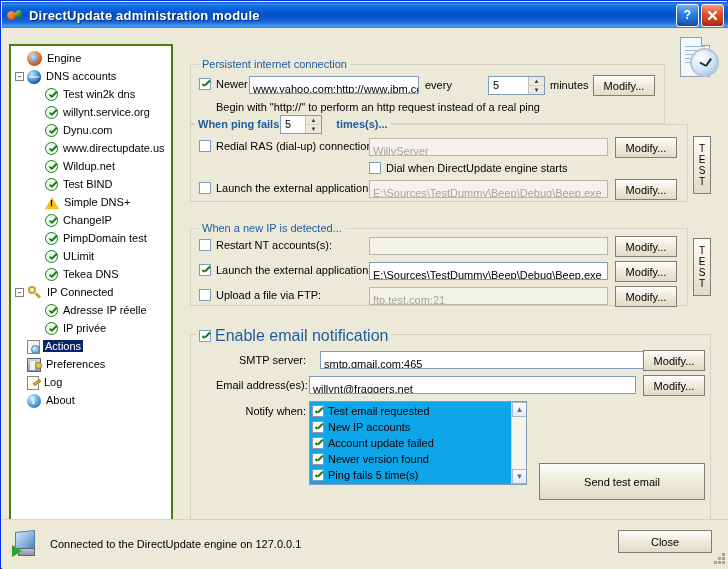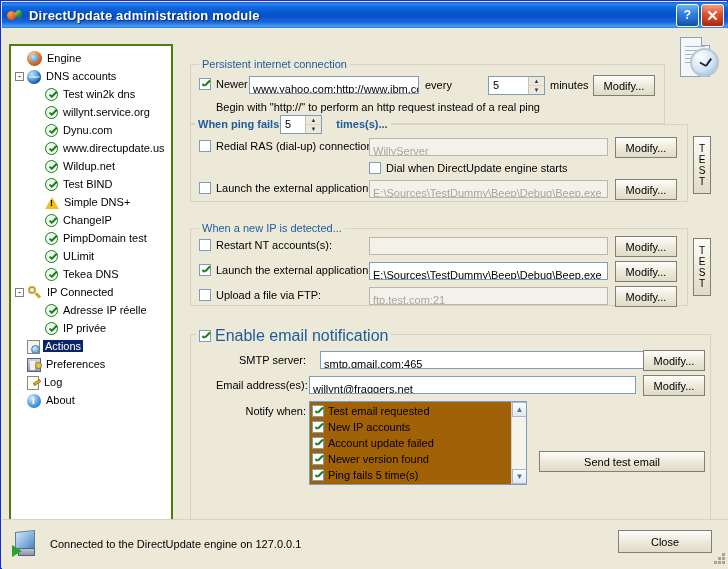--- a/index.html
+++ b/index.html
@@ -158,21 +158,21 @@
   }
   .spin .val{flex:1;font-size:11px;padding:1px 4px;line-height:15px;color:#000;}
   .spin .arrows{width:15px;display:flex;flex-direction:column;background:#ece9d8;border-left:1px solid #c5c2b5;}
   .spin .arrows i{flex:1;display:flex;align-items:center;justify-content:center;font-size:6px;color:#2a3a5a;line-height:1;}
   .spin .arrows i:first-child{border-bottom:1px solid #d8d5c8;}
 
   .hint{font-size:11px;color:#000;}
 
   
   .listbox{
-    position:absolute;border:1px solid #7f9db9;background:#a16207;box-sizing:border-box;overflow:hidden;
+    position:absolute;border:1px solid #7f9db9;background:#0ea5e9;box-sizing:border-box;overflow:hidden;
   }
   .listrow{display:flex;align-items:center;height:16px;padding-left:2px;gap:4px;}
   .listrow .lab{font-size:11px;}
   .vscroll{position:absolute;right:0;top:0;width:15px;height:100%;background:#f4f3ec;border-left:1px solid #d4d0c8;box-sizing:border-box;}
   .vsbtn{width:15px;height:15px;background:linear-gradient(to bottom,#fcfcfe,#e2e8f4);border:1px solid #a8b8d0;
          display:flex;align-items:center;justify-content:center;font-size:8px;color:#5c6f92;box-sizing:border-box;}
   .vsbtn.bot{position:absolute;bottom:0;left:0;}
 
   
   .clockicon{position:absolute;right:2px;top:5px;width:44px;height:46px;}
@@ -515,21 +515,21 @@
                 <div class="cb checked"></div>
                 <div class="lab">Ping fails 5 time(s)</div>
               </div>
             </div>
           <div class="vscroll">
             <div class="vsbtn">▲</div>
             <div class="vsbtn bot">▼</div>
           </div>
         </div>
 
-        <div class="btn" style="position:absolute;left:348px;top:116px;width:166px;height:21px;">Send test email</div>
+        <div class="btn" style="position:absolute;left:348px;top:128px;width:166px;height:37px;">Send test email</div>
       </div>
 
     </div>
   </div>
 
   <div class="statusbar">
     <div class="pcicon">
       <div class="scr"></div>
         <div class="base"></div>
         <div class="arrow"></div>

